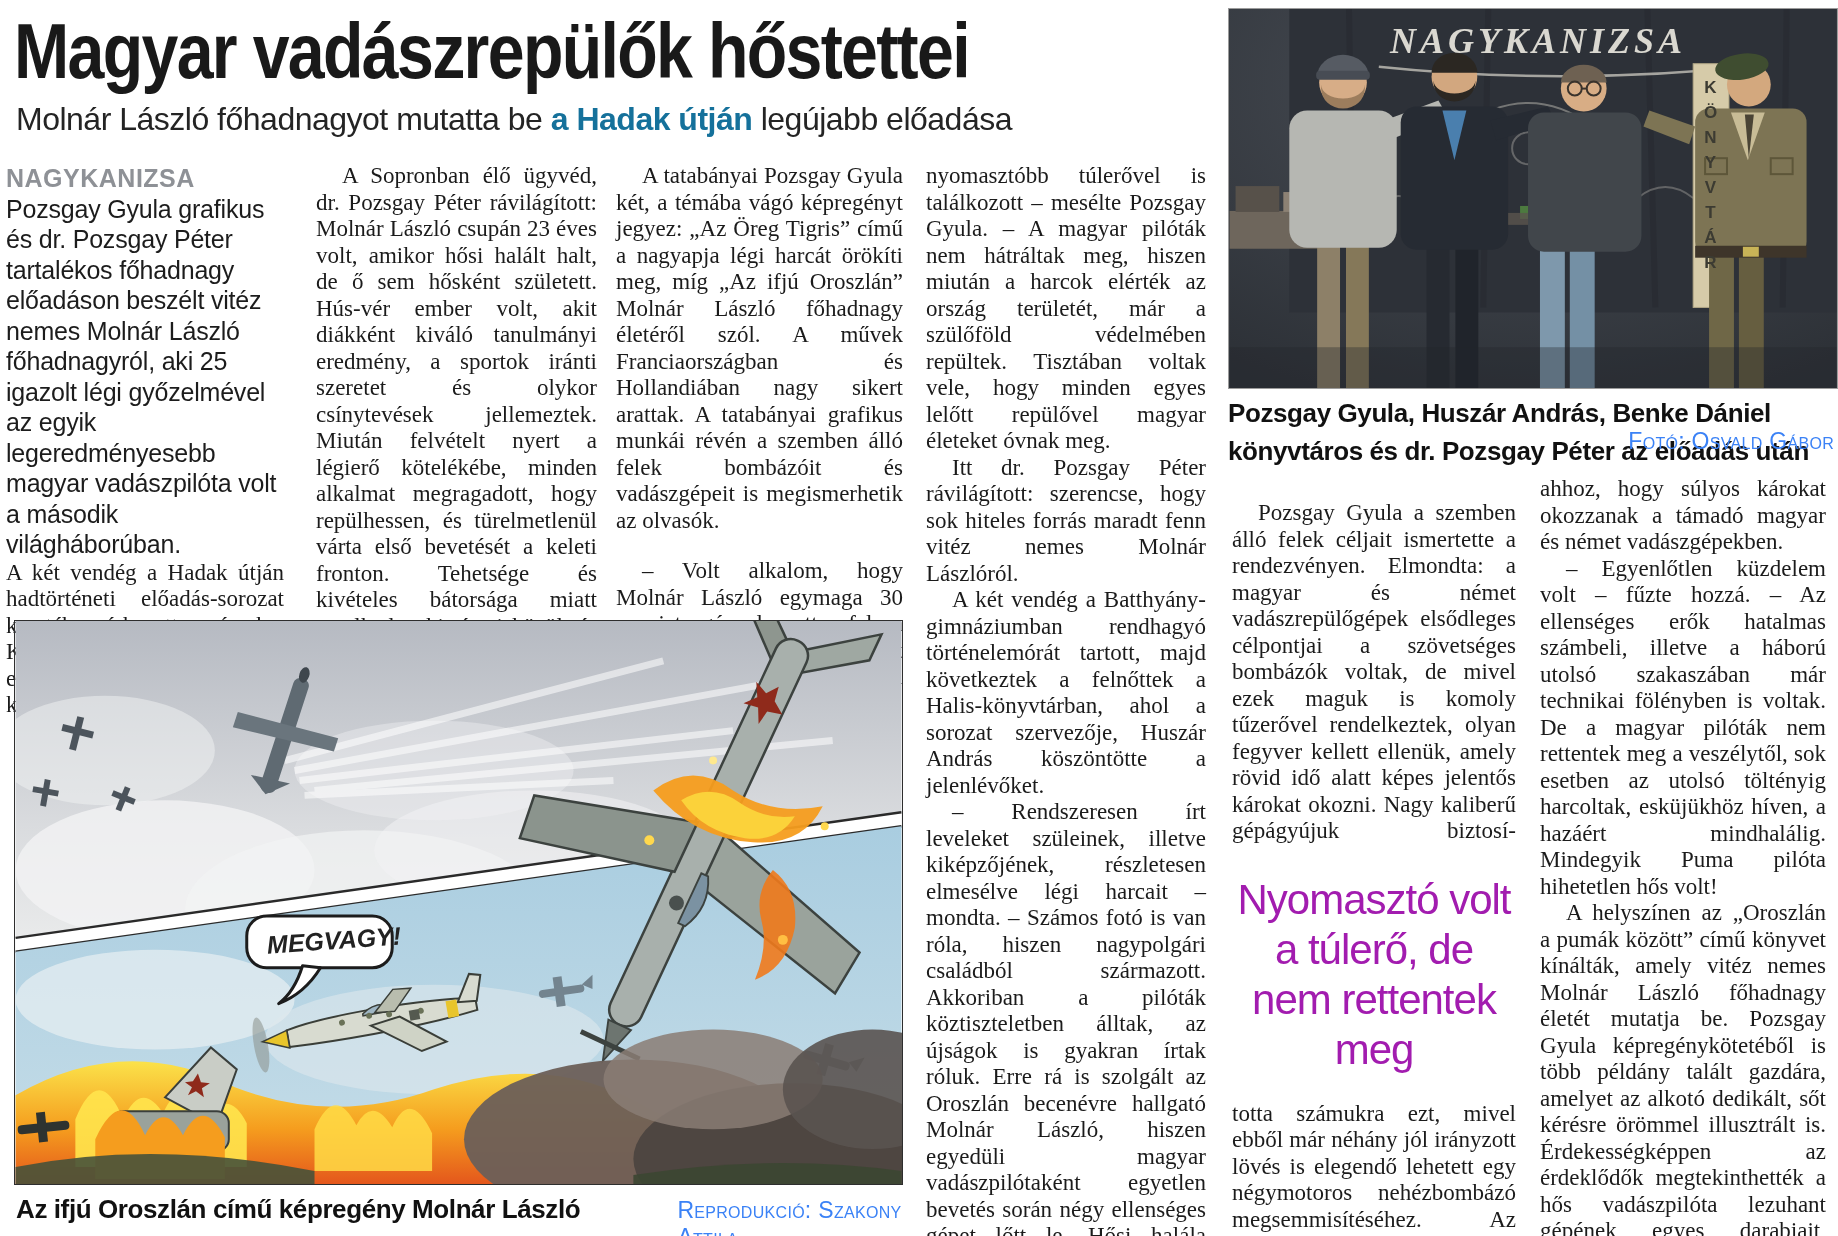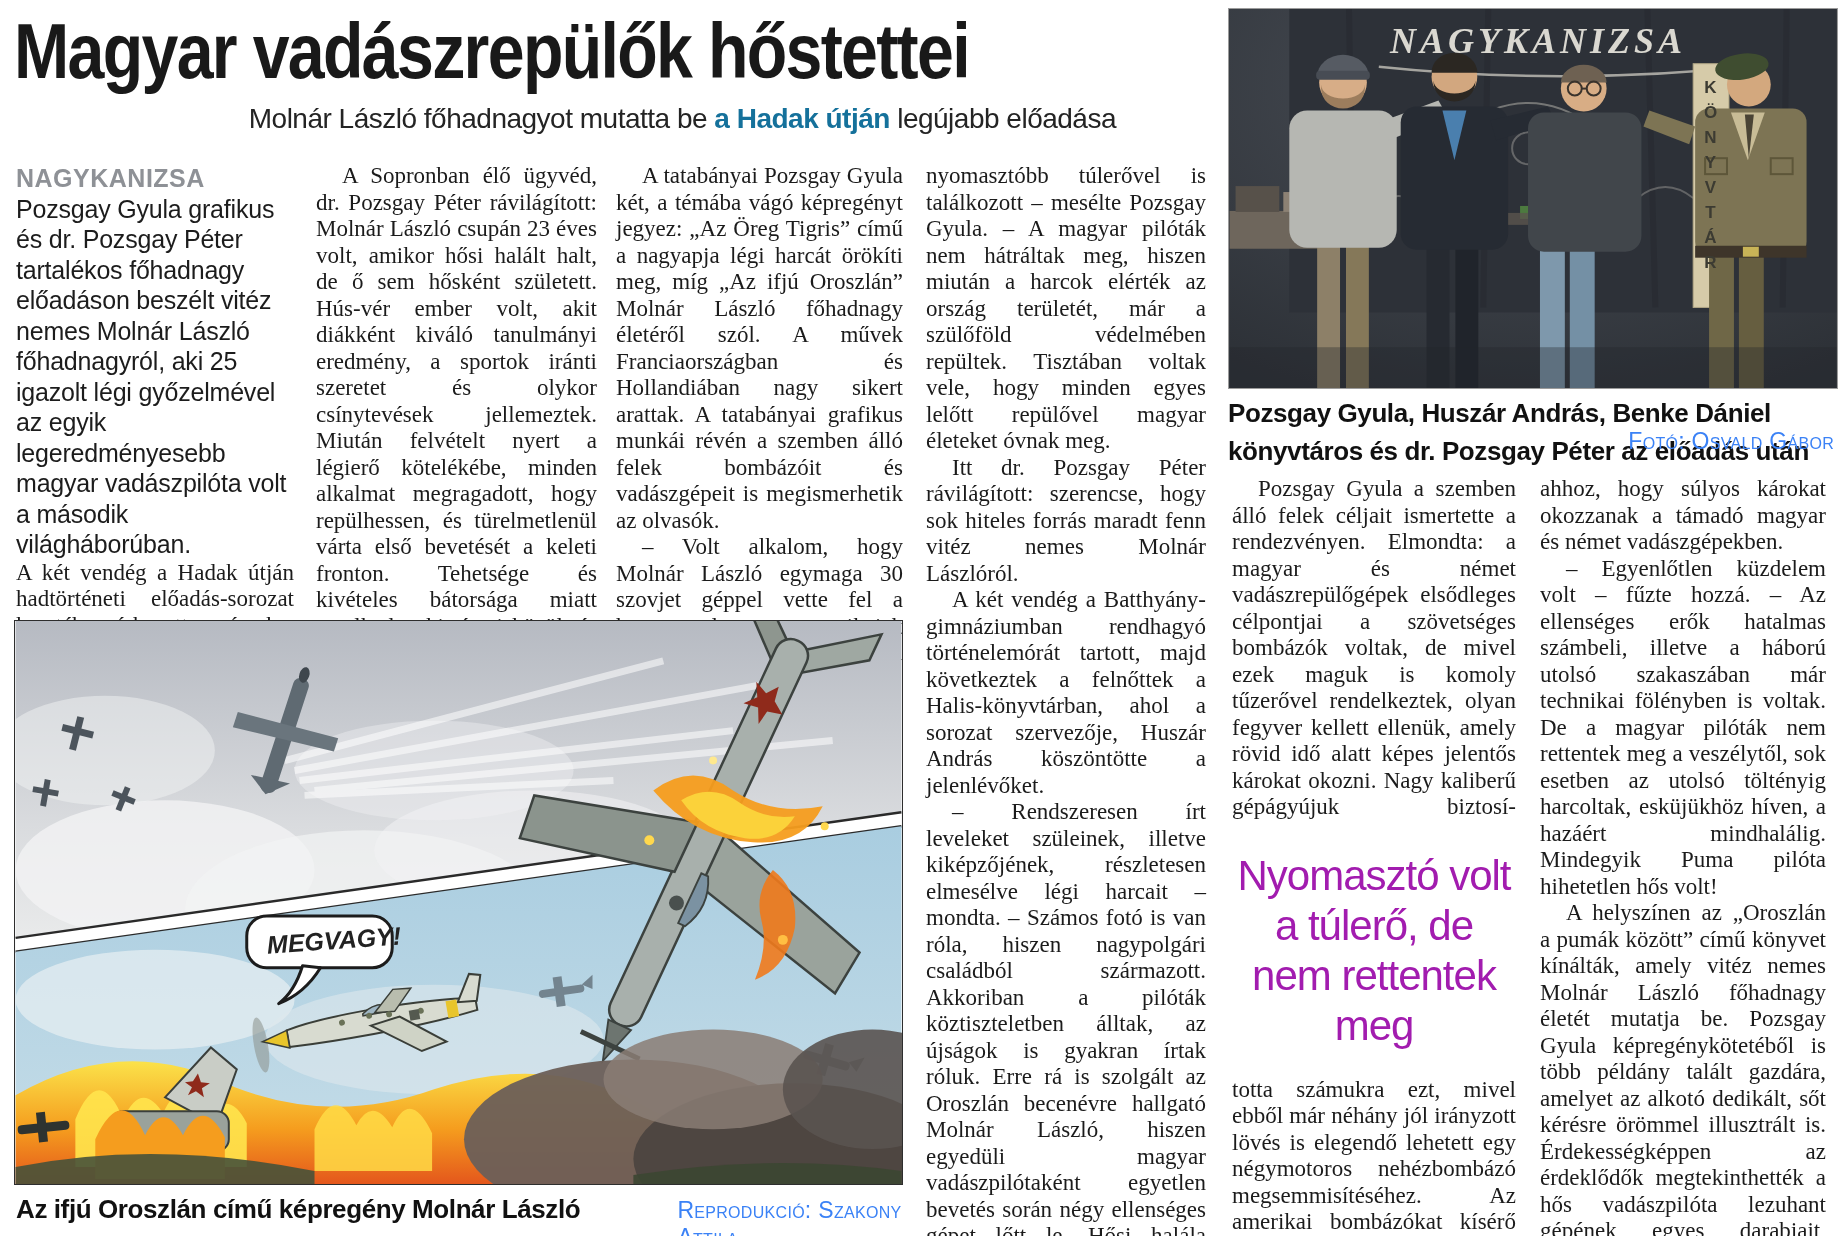--- a/index.html
+++ b/index.html
@@ -4,29 +4,29 @@
 <style>
   html,body{margin:0;padding:0;background:#ffffff;}
   #page{position:relative;width:1838px;height:1236px;background:#fff;overflow:hidden;
         font-family:"Liberation Serif",serif;color:#1b1b1b;}
 
   
   .headline-wrap{position:absolute;left:14px;top:8px;width:1210px;transform:scaleX(.85);transform-origin:left top;}
   .headline{font-family:"Liberation Sans",sans-serif;font-weight:bold;font-size:78px;line-height:86px;
             letter-spacing:-2px;color:#191919;white-space:nowrap;}
   .subhead{position:absolute;left:16px;top:100px;width:1100px;font-family:"Liberation Sans",sans-serif;
-           font-size:28px;line-height:38px;color:#242424;letter-spacing:-.5px;text-align:right;}
+           font-size:32px;line-height:38px;color:#242424;letter-spacing:-.5px;}
   .subhead .hl{font-weight:bold;color:#15719b;}
 
   
   .col{position:absolute;font-size:23px;line-height:26.5px;text-align:justify;}
   .col p{margin:0;}
   .col p.ind{text-indent:26px;}
-  .col p.just-last{text-align-last:justify;}
-  #col1{left:16px;top:163px;width:278px;}
+  .col p.just-last{text-align-last:justify;margin-top:24px;}
+  #col1{left:6px;top:163px;width:278px;}
   #col2{left:316px;top:163px;width:281px;}
   #col3{left:616px;top:163px;width:287px;}
   #col4{left:926px;top:163px;width:280px;}
   #col5{left:1232px;top:476px;width:284px;}
   #col6{left:1540px;top:476px;width:286px;}
 
   .lead{font-family:"Liberation Sans",sans-serif;font-size:25px;line-height:30.5px;text-align:left;
         letter-spacing:-.2px;color:#1c1c1c;margin:0 0 22px 0;}
   .loc{font-weight:bold;color:#8e9196;letter-spacing:.5px;}
 

